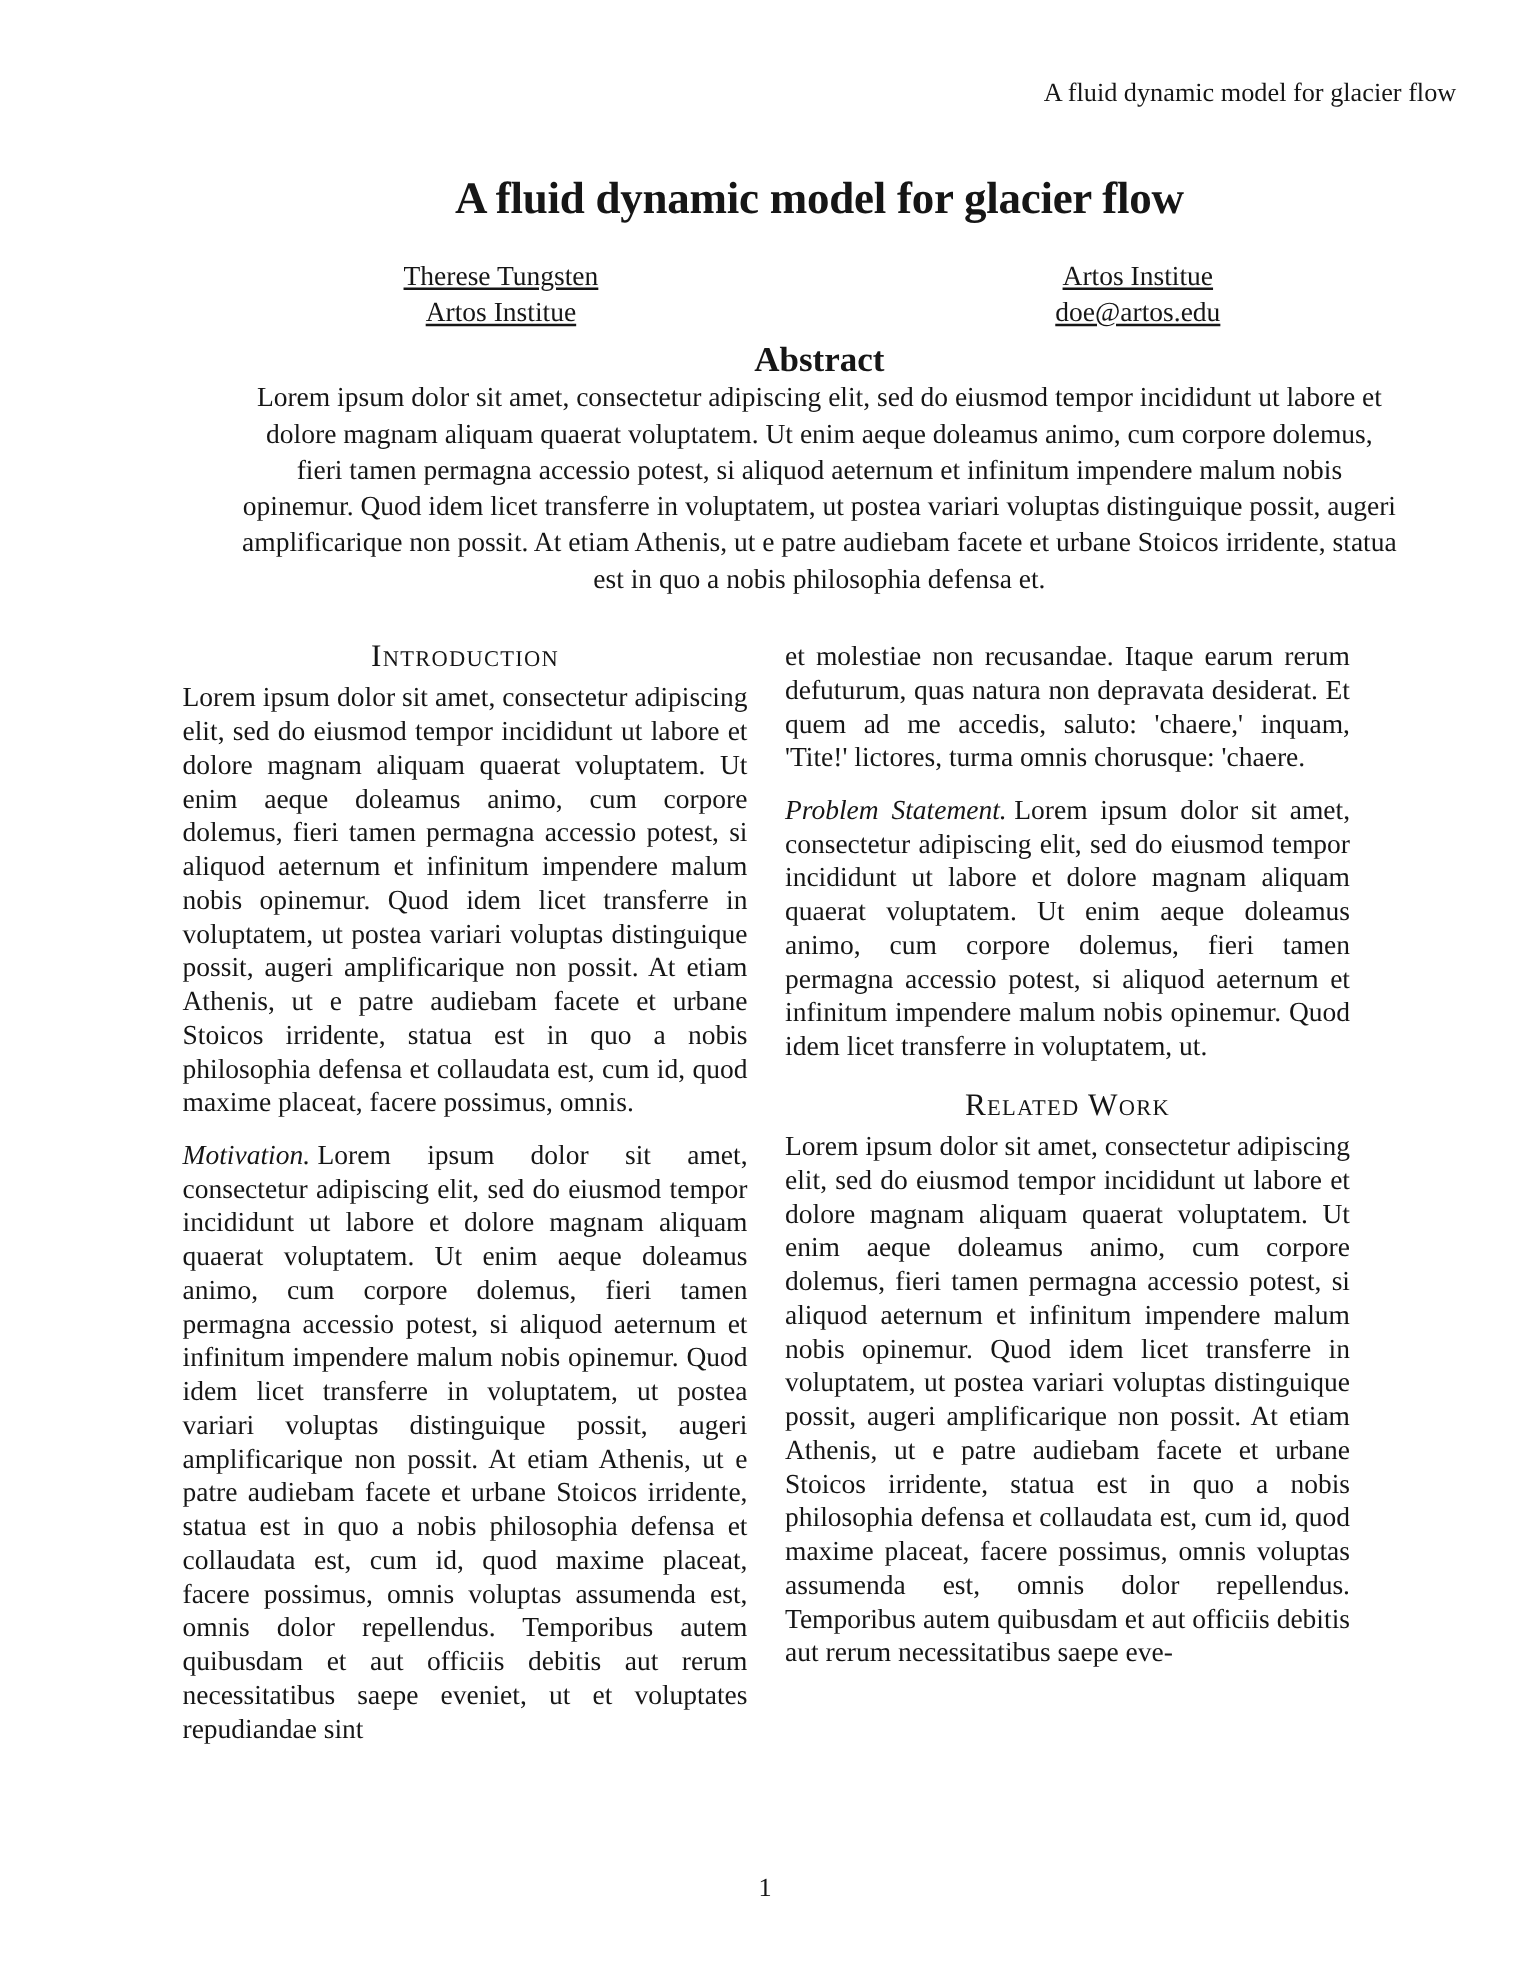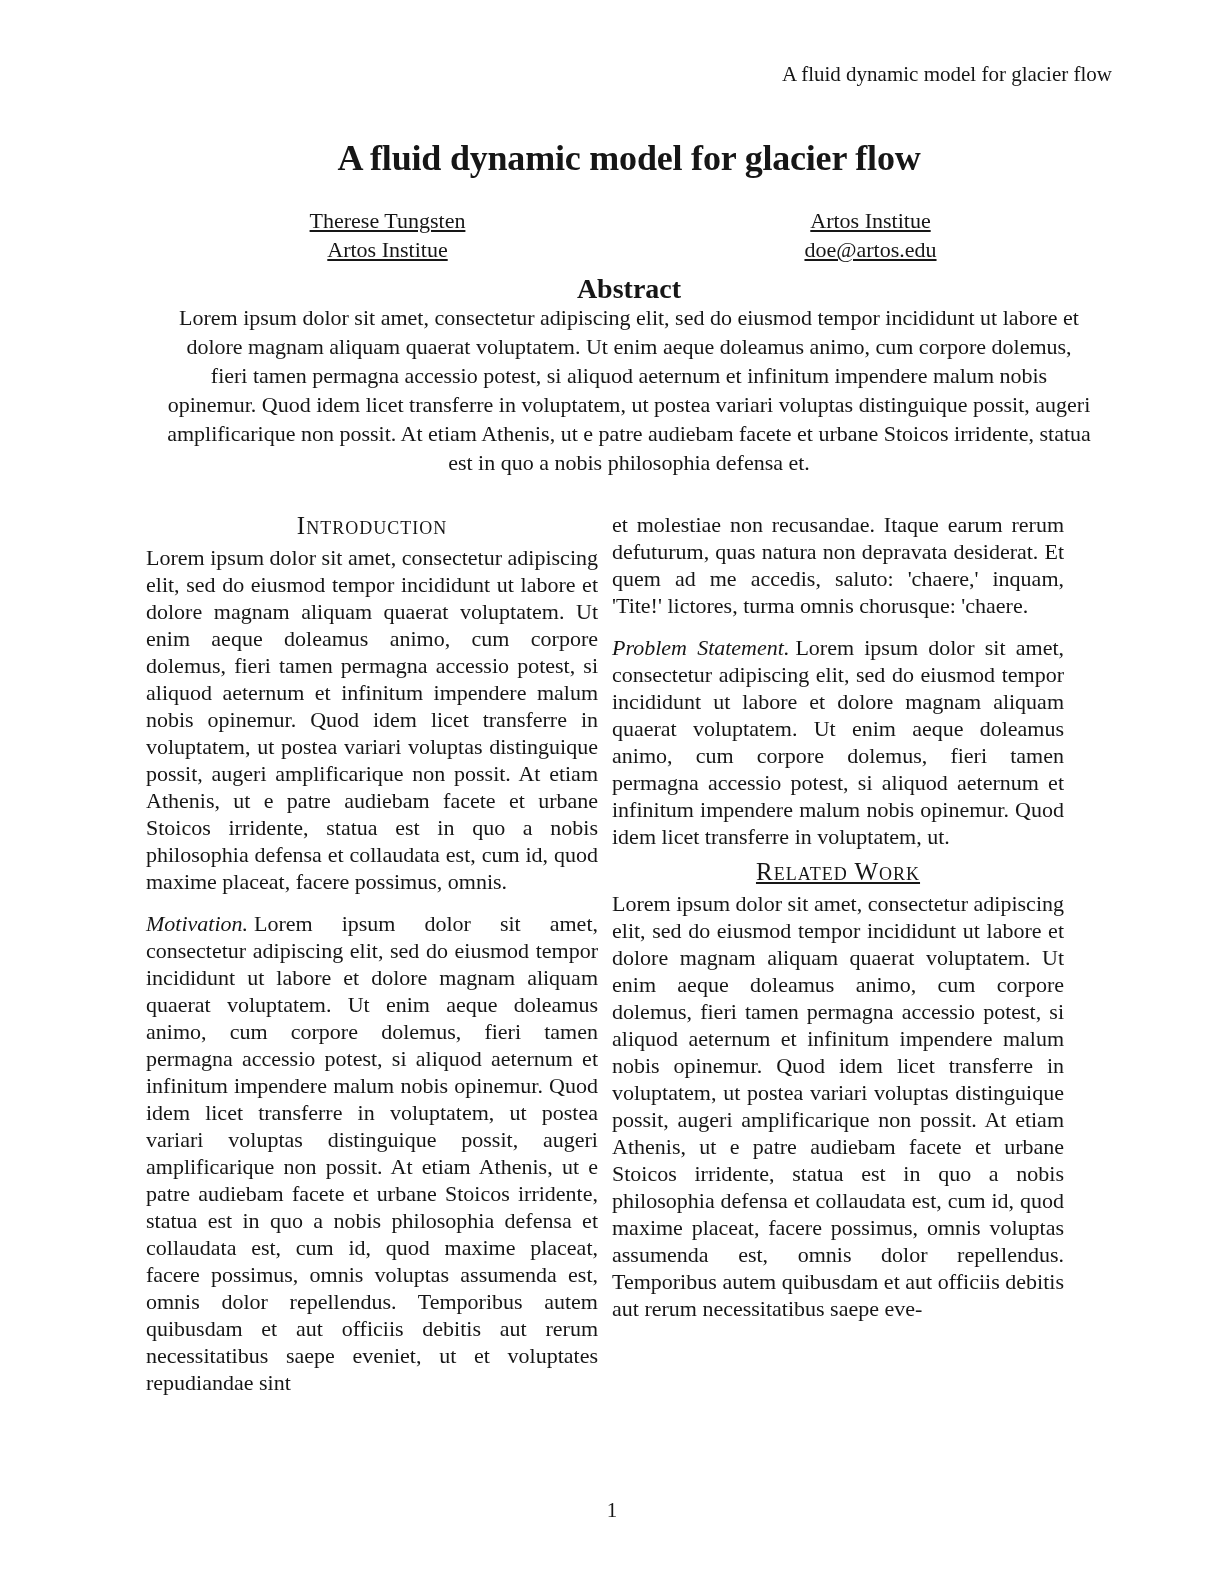--- a/index.html
+++ b/index.html
@@ -6,21 +6,21 @@
   body {
     width: 1224px;
     height: 1584px;
     background: #ffffff;
     color: #161616;
     font-family: "Liberation Serif", serif;
     position: relative;
     overflow: hidden;
   }
   .sheet {
-    padding: 62px 112px 0 146px; 
+    padding: 62px 59px 0 146px; 
   }
   .running-head {
     text-align: right;
     font-size: 21px;
     line-height: 24px;
   }
   .paper-title {
     margin-top: 50px;
     text-align: center;
     font-size: 36px;
@@ -48,42 +48,41 @@
   }
   .abstract-text {
     margin: 0 auto;
     max-width: 926px;
     text-align: center;
     font-size: 22px;
     line-height: 29px;
   }
   .columns {
     display: flex;
-    gap: 14px;
+    gap: 30px;
     margin-top: 34px;
   }
   .col {
     width: 452px;
     font-size: 22px;
     line-height: 27px;
     text-align: justify;
   }
   .section-heading {
     text-align: center;
     font-variant: small-caps;
     font-size: 25px;
     line-height: 30px;
     letter-spacing: 1px;
     margin: 0 0 3px 0;
     font-weight: normal;
     text-align-last: center;
   }
   .section-heading.spaced {
-    margin-top: 7px;
-    text-decoration: underline;
+    margin-top: 20px;
   }
   .body-par {
     margin: 0;
   }
   .body-par + .body-par {
     margin-top: 15px;
   }
   .runin {
     font-style: italic;
     margin-right: 6px;

